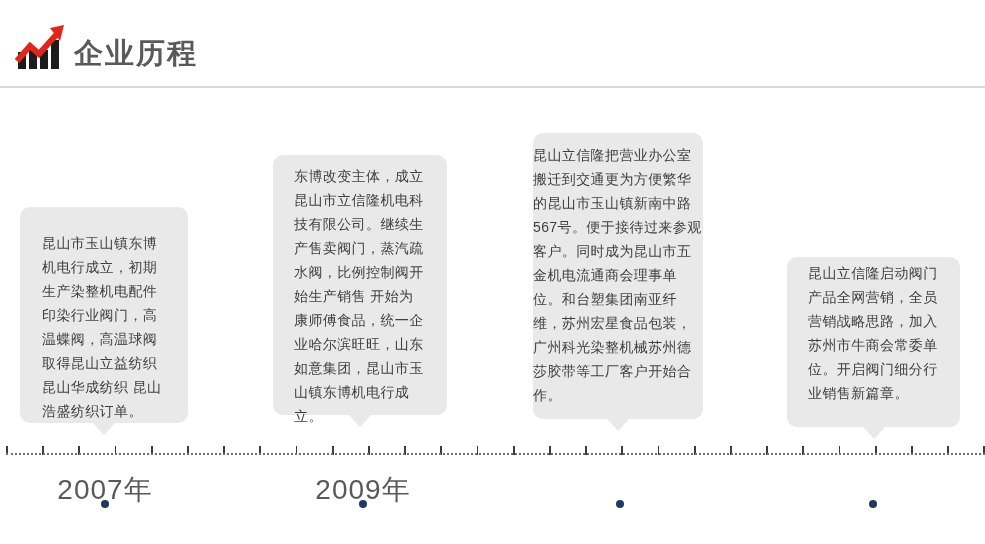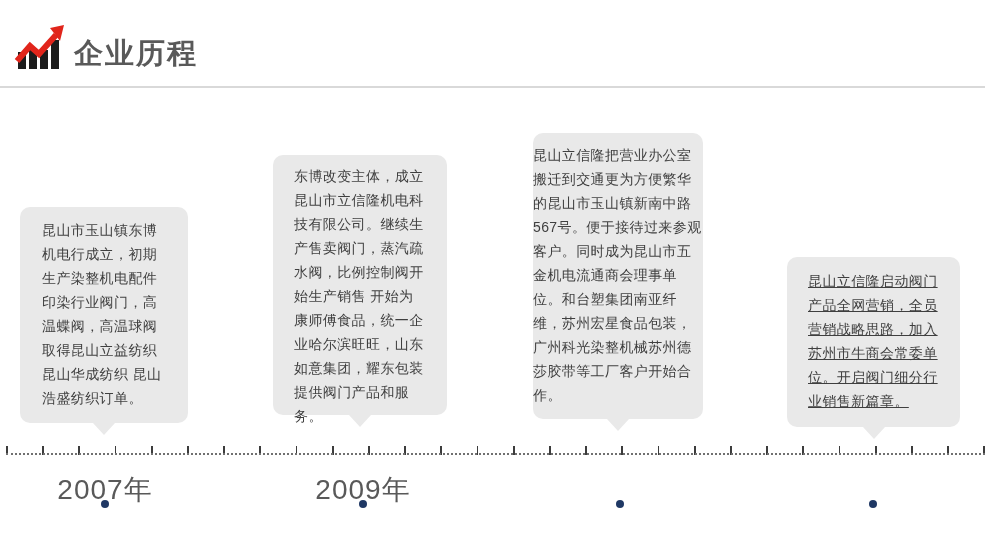--- a/index.html
+++ b/index.html
@@ -33,24 +33,24 @@
     position:absolute;background:var(--box-bg,#e9e9e9);border-radius:10px;
     color:var(--body-text,#3f3f3f);font-size:14px;line-height:24px;
     letter-spacing:0.4px;text-align:left;
   }
   .bubble-pointer{
     position:absolute;left:50%;bottom:-12px;margin-left:-11px;
     width:0;height:0;
     border-left:11px solid transparent;border-right:11px solid transparent;
     border-top:12px solid var(--box-bg,#e9e9e9);
   }
-  .bubble-1{left:20px; top:207px;width:168px;height:216px;padding:11px 22px;}
+  .bubble-1{left:20px; top:207px;width:168px;height:216px;padding:24px 22px;}
   .bubble-2{left:273px;top:155px;width:174px;height:260px;padding:9px 21px;}
   .bubble-3{left:533px;top:133px;width:170px;height:286px;padding:10px 0;}
-  .bubble-4{left:787px;top:257px;width:173px;height:170px;padding:12px 21px;text-decoration:underline;}
+  .bubble-4{left:787px;top:257px;width:173px;height:170px;padding:4px 21px;}
   
   .ruler{
     position:absolute;left:6px;right:0;top:446px;height:9px;
     background-image:repeating-linear-gradient(to right,
       var(--tick,#3c3c3c) 0px,var(--tick,#3c3c3c) 1.7px,
       transparent 1.7px,transparent 36.2px);
     border-bottom:2px dotted #707070;
   }
   
   .year{
@@ -84,21 +84,21 @@
     </svg>
   </div>
   <div class="page-title">企业历程</div>
   <div class="header-divider"></div>
 
   <div class="bubble bubble-1">
     <span>昆山市玉山镇东博机电行成立，初期生产染整机电配件印染行业阀门，高温蝶阀，高温球阀取得昆山立益纺织 昆山华成纺织 昆山浩盛纺织订单。</span>
     <div class="bubble-pointer"></div>
   </div>
   <div class="bubble bubble-2">
-    <span>东博改变主体，成立昆山市立信隆机电科技有限公司。继续生产售卖阀门，蒸汽疏水阀，比例控制阀开始生产销售 开始为康师傅食品，统一企业哈尔滨旺旺，山东如意集团，耀东包装提供阀门产品和服务。</span>
+    <span>东博改变主体，成立昆山市立信隆机电科技有限公司。继续生产售卖阀门，蒸汽疏水阀，比例控制阀开始生产销售 开始为康师傅食品，统一企业哈尔滨旺旺，山东如意集团，昆山市玉山镇东博机电行成立。</span>
     <div class="bubble-pointer"></div>
   </div>
   <div class="bubble bubble-3">
     <span>昆山立信隆把营业办公室搬迁到交通更为方便繁华的昆山市玉山镇新南中路567号。便于接待过来参观客户。同时成为昆山市五金机电流通商会理事单位。和台塑集团南亚纤维，苏州宏星食品包装，广州科光染整机械苏州德莎胶带等工厂客户开始合作。</span>
     <div class="bubble-pointer"></div>
   </div>
   <div class="bubble bubble-4">
     <span>昆山立信隆启动阀门产品全网营销，全员营销战略思路，加入苏州市牛商会常委单位。开启阀门细分行业销售新篇章。</span>
     <div class="bubble-pointer"></div>
   </div>

